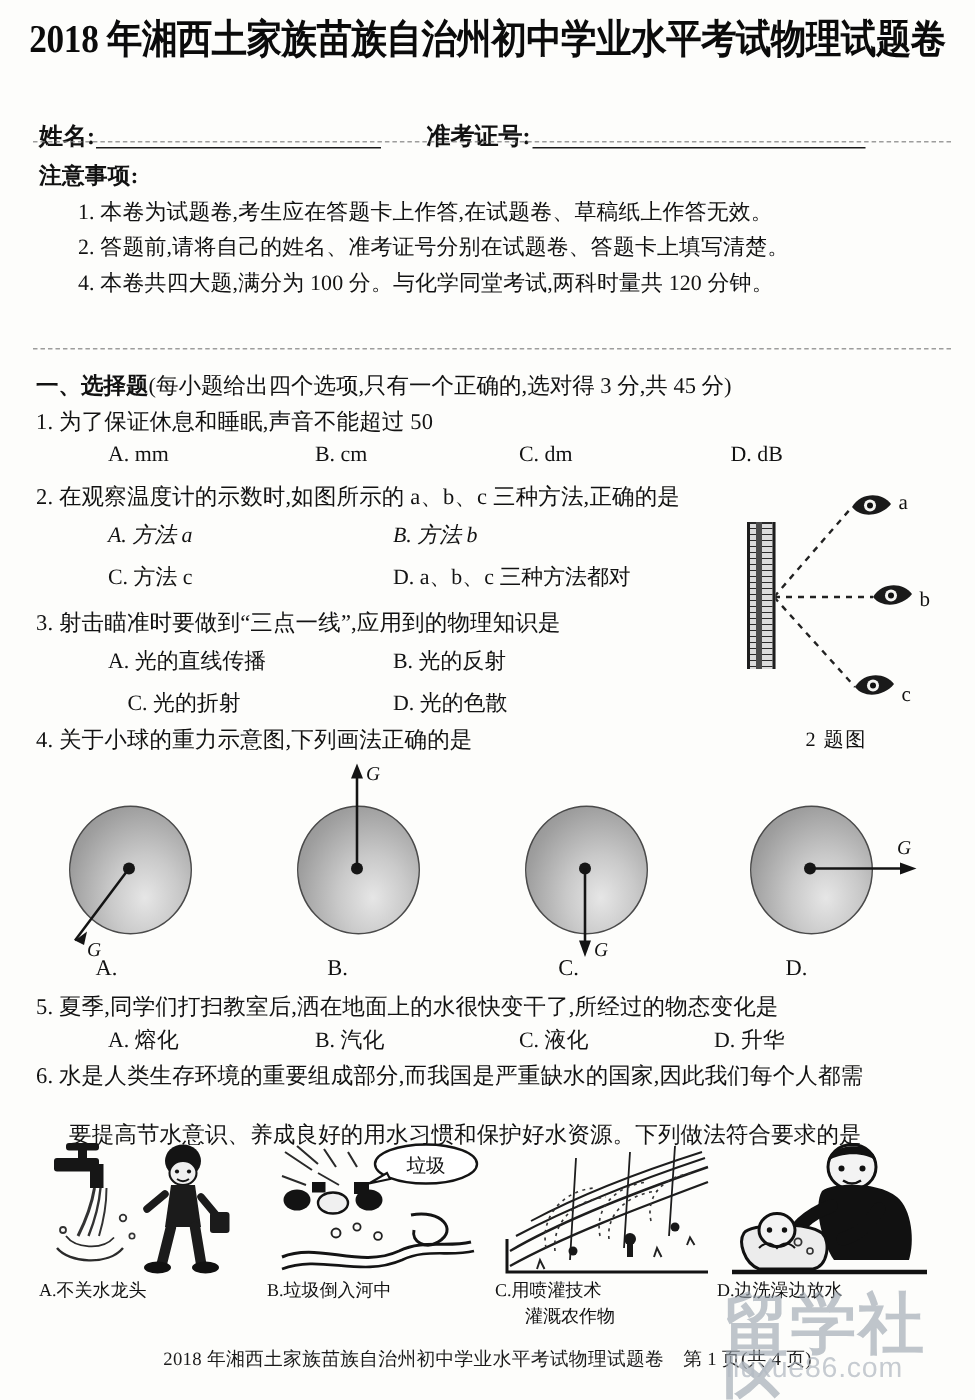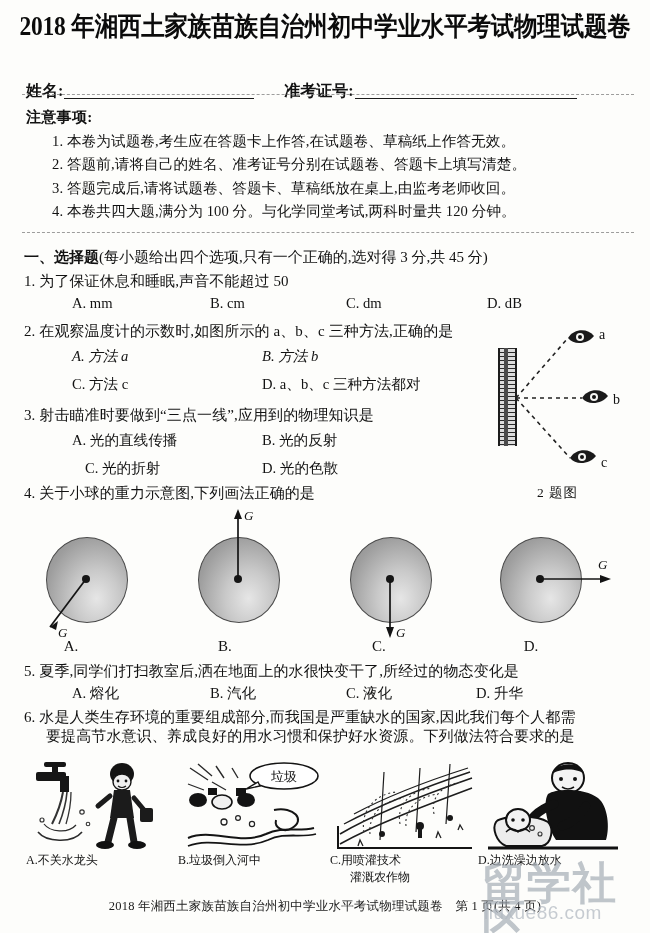--- a/index.html
+++ b/index.html
@@ -175,21 +175,20 @@
     <span class="idgap"></span>
     <span class="idlabel">准考证号:</span>
     <span class="idrule rule-id"></span>
   </div>
   <div class="dashline"></div>
 
   <div class="notice">
     <div class="notice-h">注意事项:</div>
     <div class="notice-item">1. 本卷为试题卷,考生应在答题卡上作答,在试题卷、草稿纸上作答无效。</div>
     <div class="notice-item">2. 答题前,请将自己的姓名、准考证号分别在试题卷、答题卡上填写清楚。</div>
-    <div class="notice-item">3. 答题完成后,请将试题卷、答题卡、草稿纸放在桌上,由监考老师收回。</div>
     <div class="notice-item">4. 本卷共四大题,满分为 100 分。与化学同堂考试,两科时量共 120 分钟。</div>
   </div>
   <div class="dashline2"></div>
 
   <div class="sec-head">
     <b>一、</b><b>选择题</b><span>(每小题给出四个选项,只有一个正确的,选对得 3 分,共 45 分)</span>
   </div>
 
   <div class="q" style="left:24px;top:272px;width:580px;">
     <div class="qstem">
@@ -332,21 +331,21 @@
       <span class="opt" style="left:322px;">C. 液化</span>
       <span class="opt" style="left:452px;">D. 升华</span>
     </div>
   </div>
 
   <div class="q" style="left:24px;top:708px;width:610px;">
     <div class="qstem">
       <span class="qnum">6.</span>
       <span>水是人类生存环境的重要组成部分,而我国是严重缺水的国家,因此我们每个人都需</span>
     </div>
-    <div class="qstem" style="padding-left:22px;margin-top:0;">
+    <div class="qstem" style="padding-left:22px;margin-top:20px;">
       <span>要提高节水意识、养成良好的用水习惯和保护好水资源。下列做法符合要求的是</span>
     </div>
   </div>
 
   <div class="pics">
 
     <div class="pic" style="left:0px;">
       <div class="picart">
         <svg width="142" height="90" viewBox="0 0 142 90">
 

